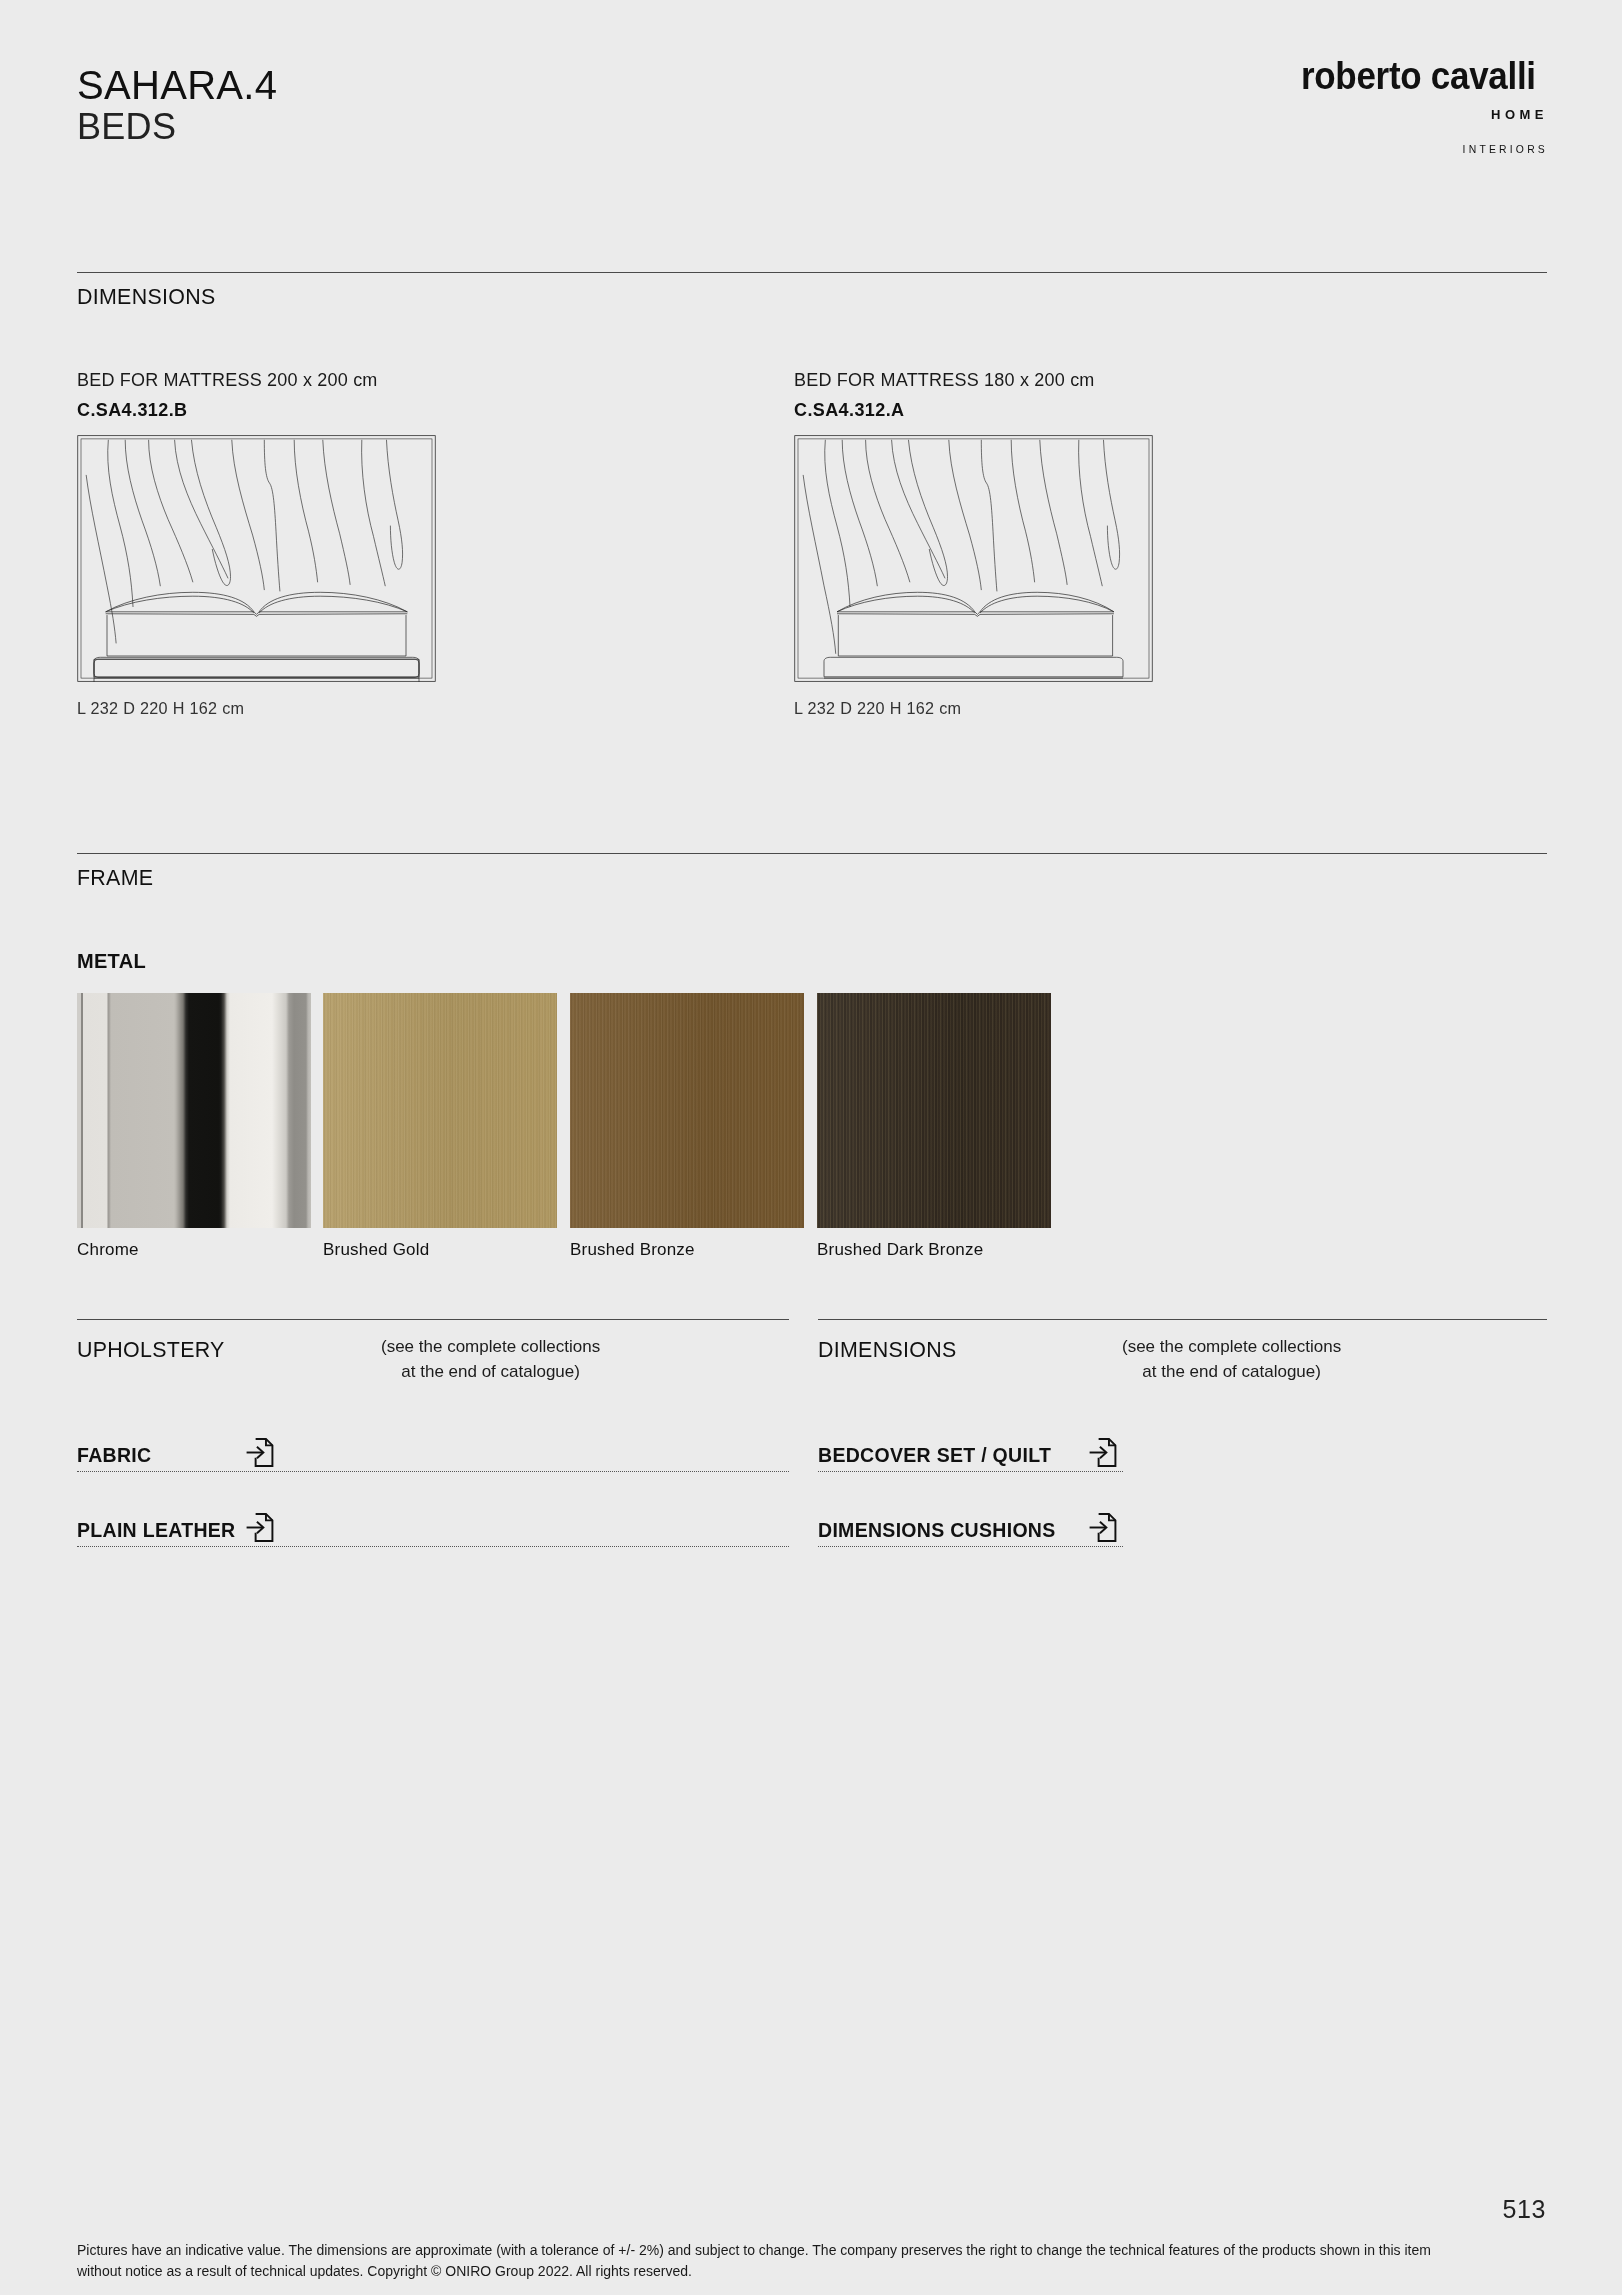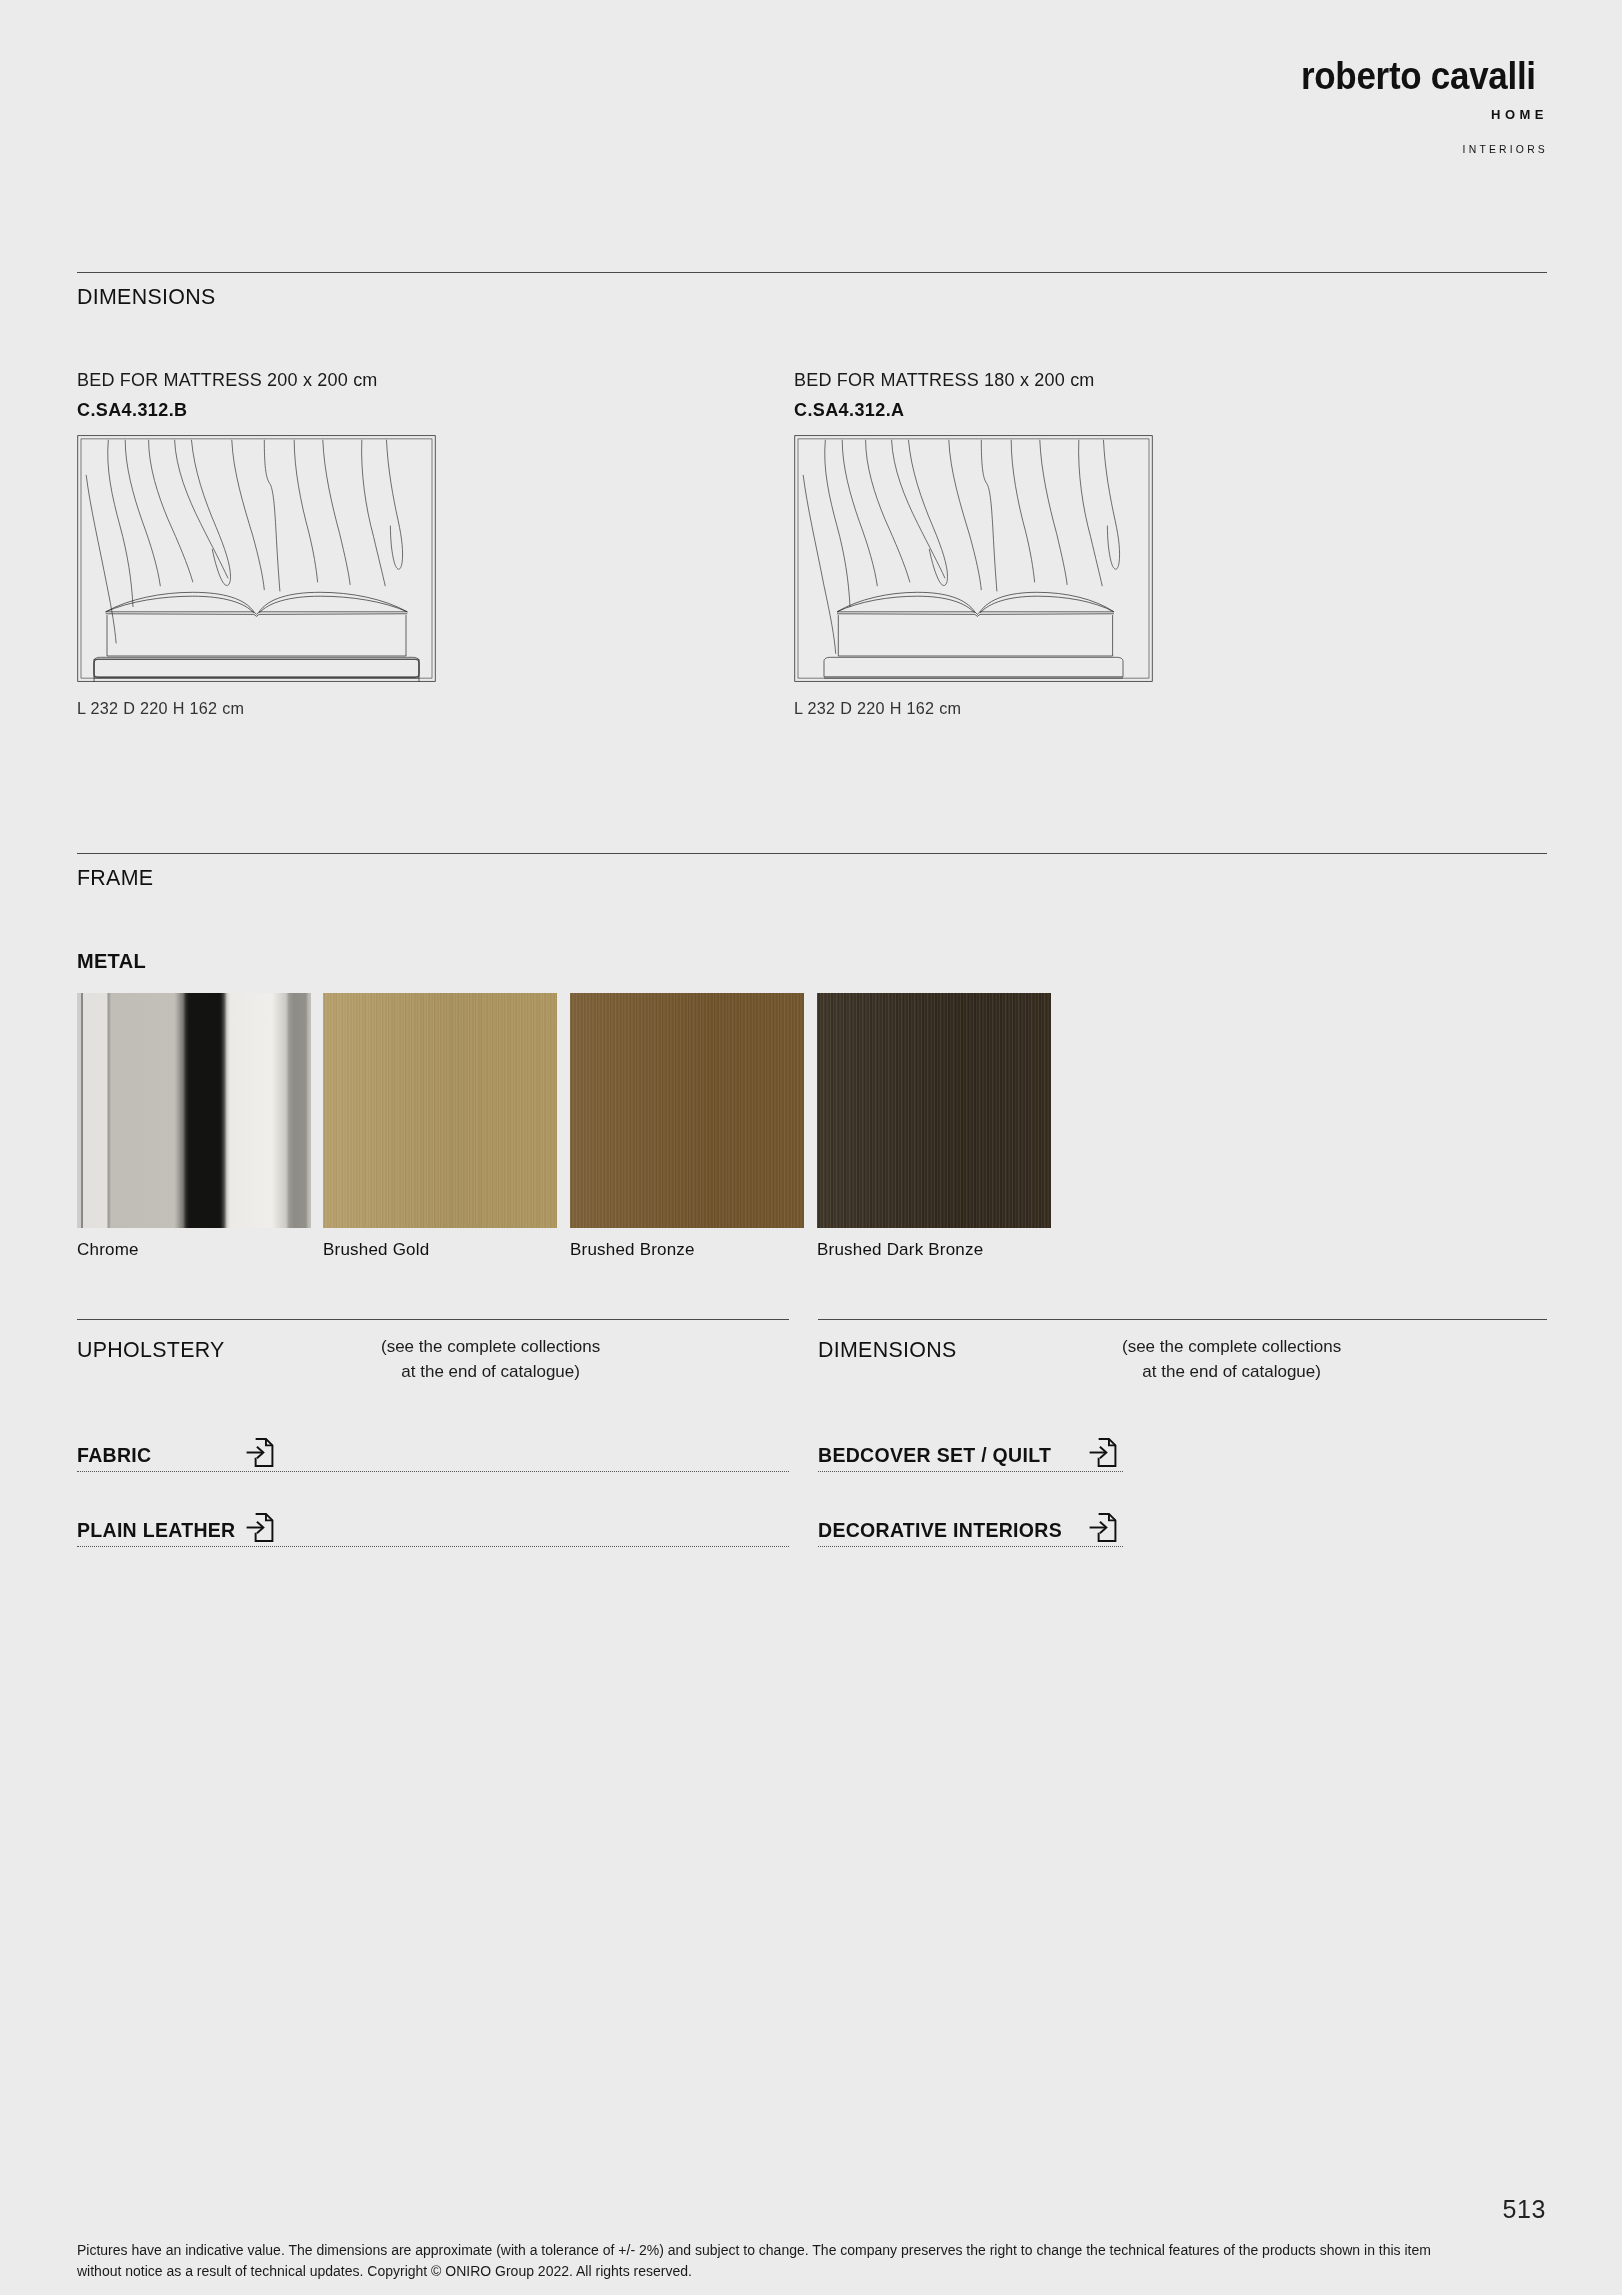--- a/index.html
+++ b/index.html
@@ -318,20 +318,24 @@
     font-size: 14px;
     font-weight: 400;
     line-height: 1.5;
     color: #1a1a1a;
   }
 </style>
 </head>
 <body>
 
 <div class="header">
+  <div class="title-block">
+    <div class="product-title">SAHARA.4</div>
+    <div class="product-subtitle">BEDS</div>
+  </div>
   <div class="brand-block">
     <div class="brand-name">roberto cavalli</div>
     <div class="brand-home">HOME</div>
     <div class="brand-interiors">INTERIORS</div>
   </div>
 </div>
 
 <div class="rule" style="top:272px"></div>
 <div class="section-heading" style="top:285px">DIMENSIONS</div>
 
@@ -491,21 +495,21 @@
           <path d="M16 3 H32 L42 13 V45 H16 V32" fill="none" stroke="#111" stroke-width="3"></path>
           <path d="M32 3 V13 H42" fill="none" stroke="#111" stroke-width="3"></path>
           <line x1="2" y1="24" x2="26" y2="24" stroke="#111" stroke-width="3"></line>
           <path d="M18 15 L28 24 L18 33" fill="none" stroke="#111" stroke-width="3" stroke-linejoin="miter"></path>
         </svg>
       </span>
     </div>
     <div class="opt-spacer"></div>
 
     <div class="opt-item" style="width:305px">
-      <span class="opt-item-label">DECORATIVE INTERIORS</span>
+      <span class="opt-item-label">DIMENSIONS CUSHIONS</span>
       <span class="opt-item-icon" style="left:270px">
         <svg viewBox="0 0 44 48" width="29" height="31" xmlns="http://www.w3.org/2000/svg">
           <path d="M16 3 H32 L42 13 V45 H16 V32" fill="none" stroke="#111" stroke-width="3"></path>
           <path d="M32 3 V13 H42" fill="none" stroke="#111" stroke-width="3"></path>
           <line x1="2" y1="24" x2="26" y2="24" stroke="#111" stroke-width="3"></line>
           <path d="M18 15 L28 24 L18 33" fill="none" stroke="#111" stroke-width="3" stroke-linejoin="miter"></path>
         </svg>
       </span>
     </div>
 

